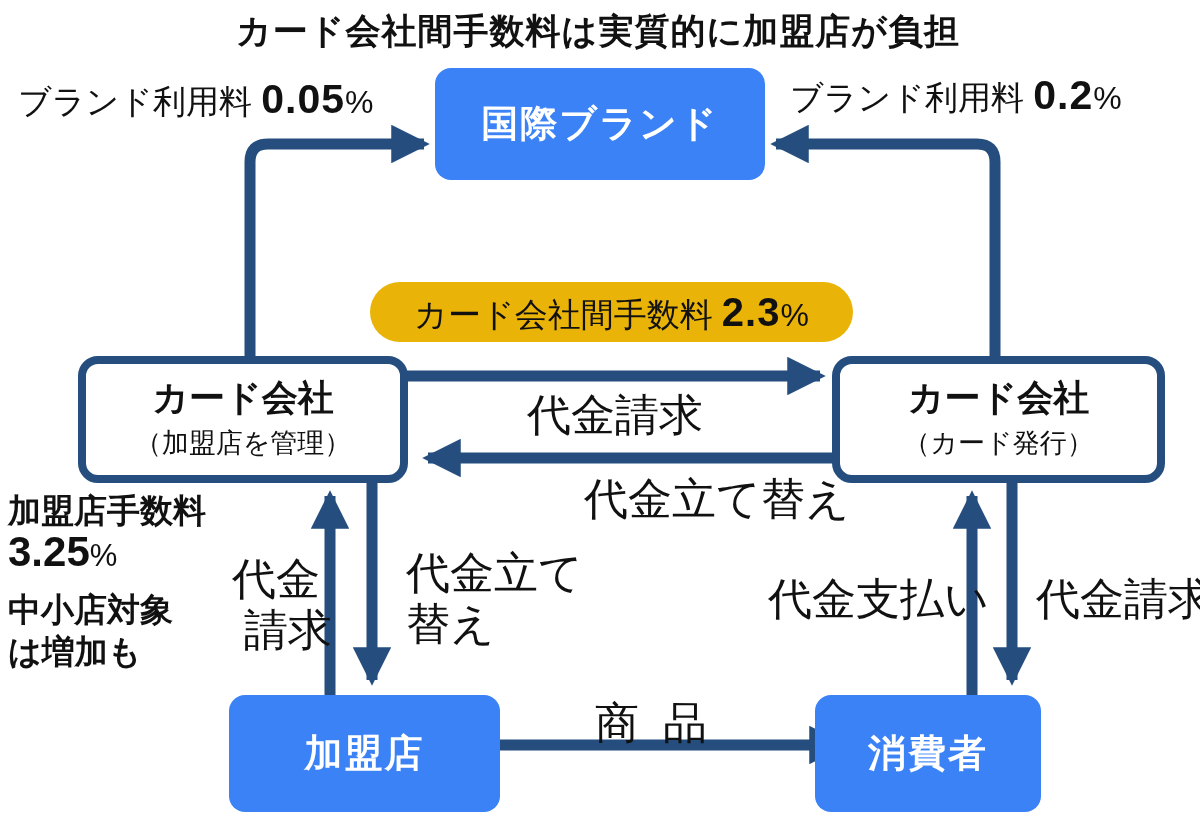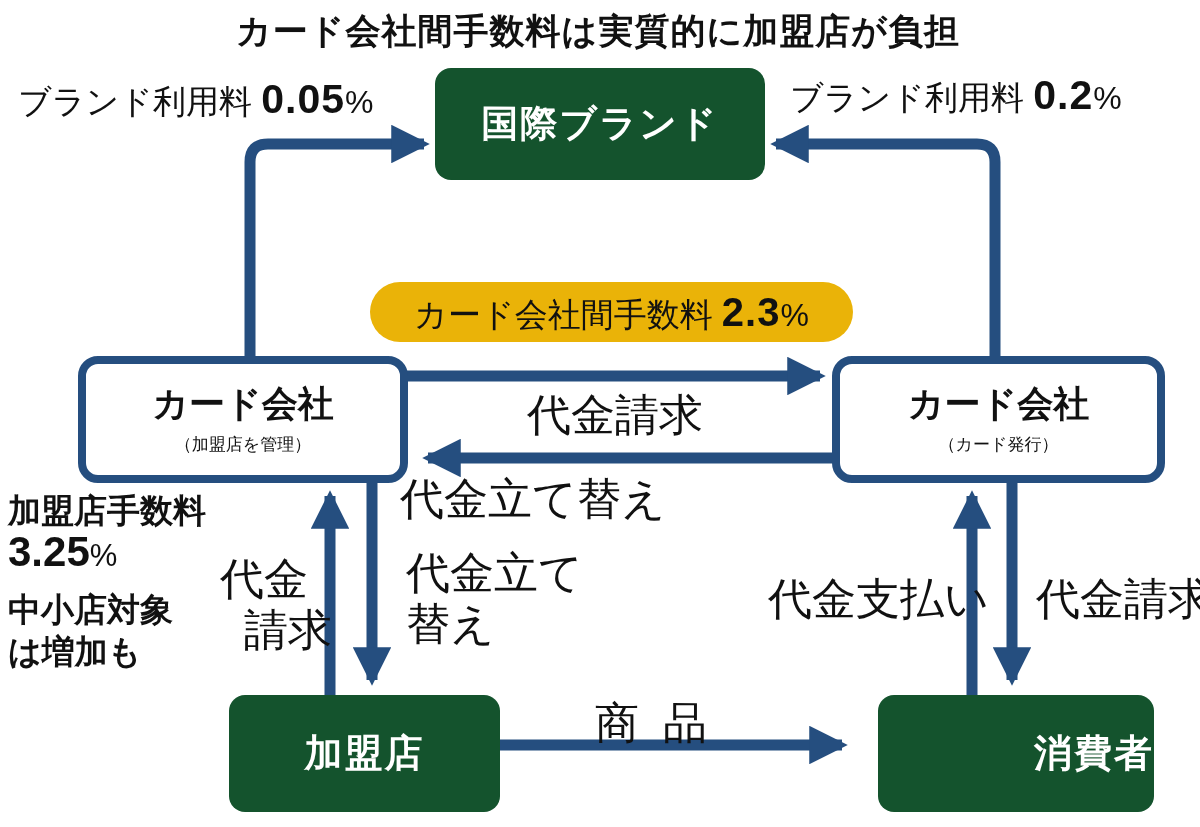--- a/index.html
+++ b/index.html
@@ -8,47 +8,47 @@
     font-family:"Liberation Sans","DejaVu Sans",sans-serif;color:#111;
     overflow:hidden;
   }
   .abs{position:absolute;}
   .arrows{position:absolute;left:0;top:0;}
   .arrows path{fill:none;stroke:#254e7f;stroke-width:11;}
   .arrows marker path{fill:#254e7f;stroke:none;}
 
   .title{left:0;right:4px;top:8px;text-align:center;font-size:35px;font-weight:700;letter-spacing:1px;}
 
-  .box-dark{background:#14532d;color:#fff;font-weight:700;display:flex;align-items:center;justify-content:center;border-radius:16px;}
+  .box-dark{background:#3b82f6;color:#fff;font-weight:700;display:flex;align-items:center;justify-content:center;border-radius:16px;}
   .brand{left:435px;top:68px;width:330px;height:112px;font-size:37px;letter-spacing:2px;}
   .merchant{left:212px;top:695px;width:271px;height:117px;font-size:38px;letter-spacing:2px;margin-left:17px;}
-  .consumer{left:878px;top:695px;width:276px;height:117px;font-size:38px;letter-spacing:2px;justify-content:flex-end;}
+  .consumer{left:815px;top:695px;width:226px;height:117px;font-size:38px;letter-spacing:2px;}
 
   .box-outline{background:#fff;border:8px solid #254e7f;border-radius:20px;display:flex;flex-direction:column;align-items:center;justify-content:center;box-sizing:border-box;z-index:2;}
   .acquirer{left:78px;top:356px;width:330px;height:127px;}
   .issuer{left:832px;top:356px;width:333px;height:127px;}
   .box-outline .main{font-size:36px;font-weight:700;line-height:1.1;}
-  .box-outline .sub{font-size:17px;line-height:1.25;margin-top:10px;}
+  .box-outline .sub{font-size:27px;line-height:1.25;margin-top:10px;}
 
   .fee{font-size:33px;white-space:nowrap;}
   .fee .num{font-size:41px;font-weight:700;letter-spacing:1px;}
   .fee .pct{font-size:32px;}
   .fee-left{left:18px;top:76px;text-align:center;}
   .fee-right{left:790px;top:72px;text-align:center;}
 
   .pill{left:370px;top:282px;width:483px;height:60px;background:#eab308;border-radius:30px;
         text-align:center;line-height:60px;font-size:33px;white-space:nowrap;}
   .pill .num{font-size:40px;font-weight:700;letter-spacing:1px;}
   .pill .pct{font-size:32px;}
 
   .flow{font-size:44px;white-space:nowrap;}
   .flow-billing-top{left:410px;width:410px;top:386px;text-align:center;}
-  .flow-advance-mid{left:400px;width:440px;top:470px;text-align:left;}
+  .flow-advance-mid{left:410px;width:440px;top:470px;text-align:right;}
   .flow-goods{left:483px;width:342px;top:694px;text-align:center;letter-spacing:6px;}
-  .flow-billing-left{left:220px;top:554px;line-height:1.15;}
+  .flow-billing-left{left:220px;top:554px;line-height:1.15;text-align:center;}
   .flow-billing-left .l2{padding-left:24px;}
   .flow-advance-left{left:390px;top:548px;line-height:1.15;margin-left:16px;}
   .flow-payment-right{left:768px;top:570px;}
   .flow-billing-right{left:1036px;top:570px;}
 
   .merchant-fee{left:8px;top:490px;font-weight:700;line-height:1.25;}
   .merchant-fee .l1{font-size:33px;}
   .merchant-fee .l2{font-size:42px;line-height:1.0;}
   .merchant-fee .l2 .pct{font-size:31px;font-weight:400;}
   .merchant-fee .l3{font-size:33px;margin-top:16px;}

